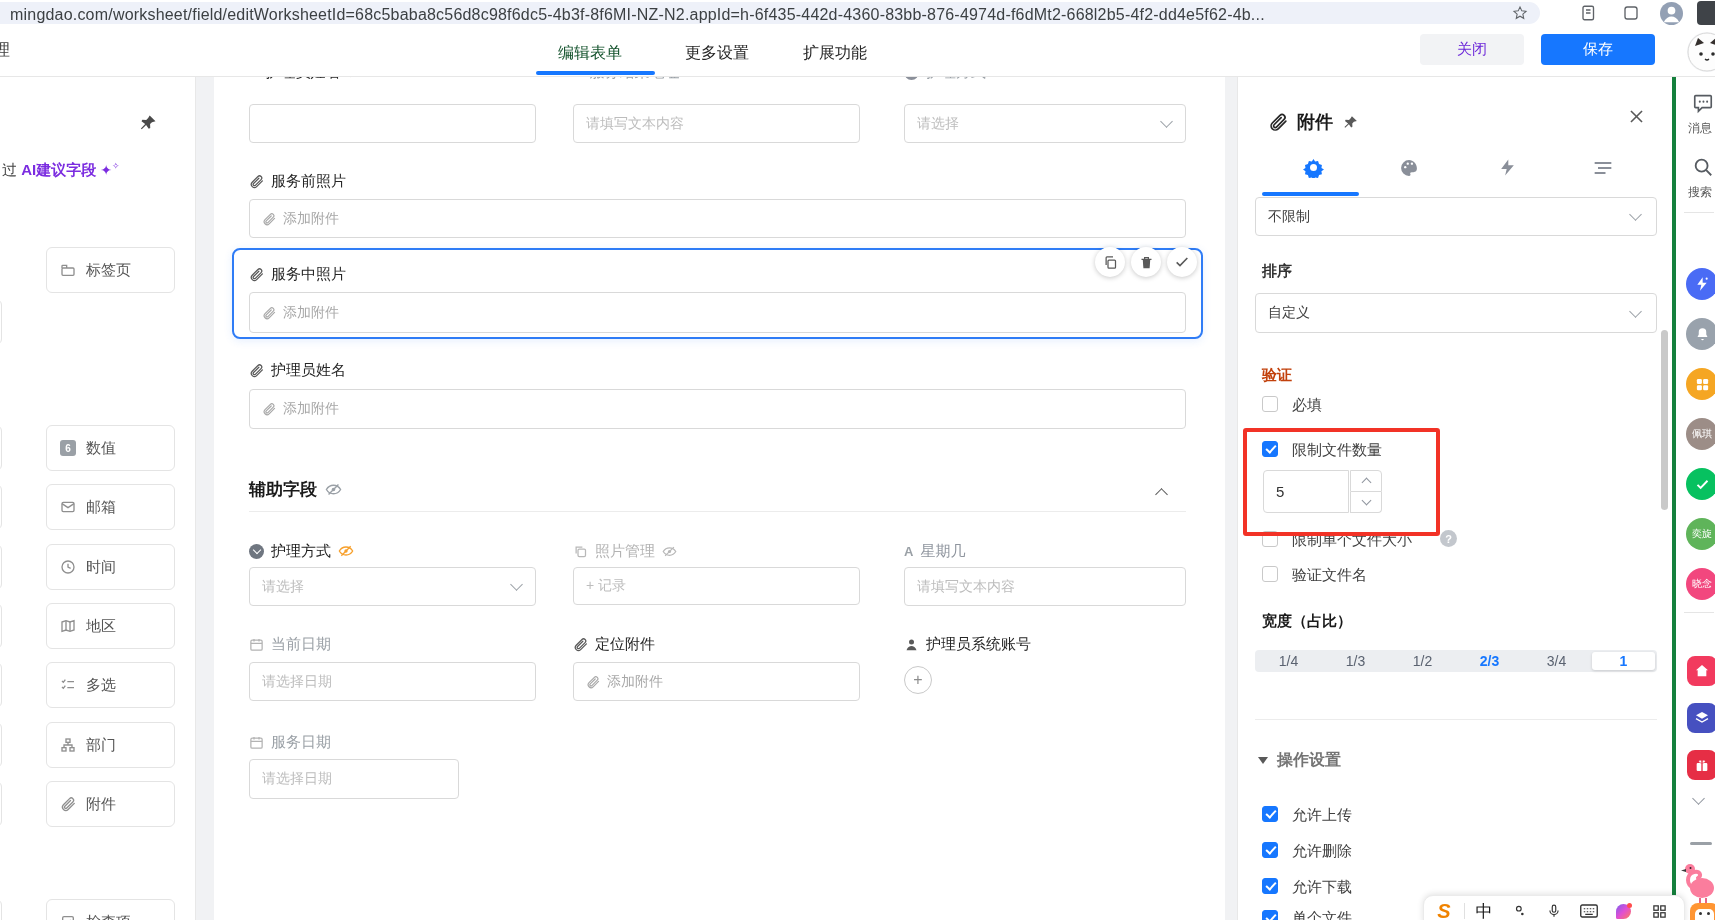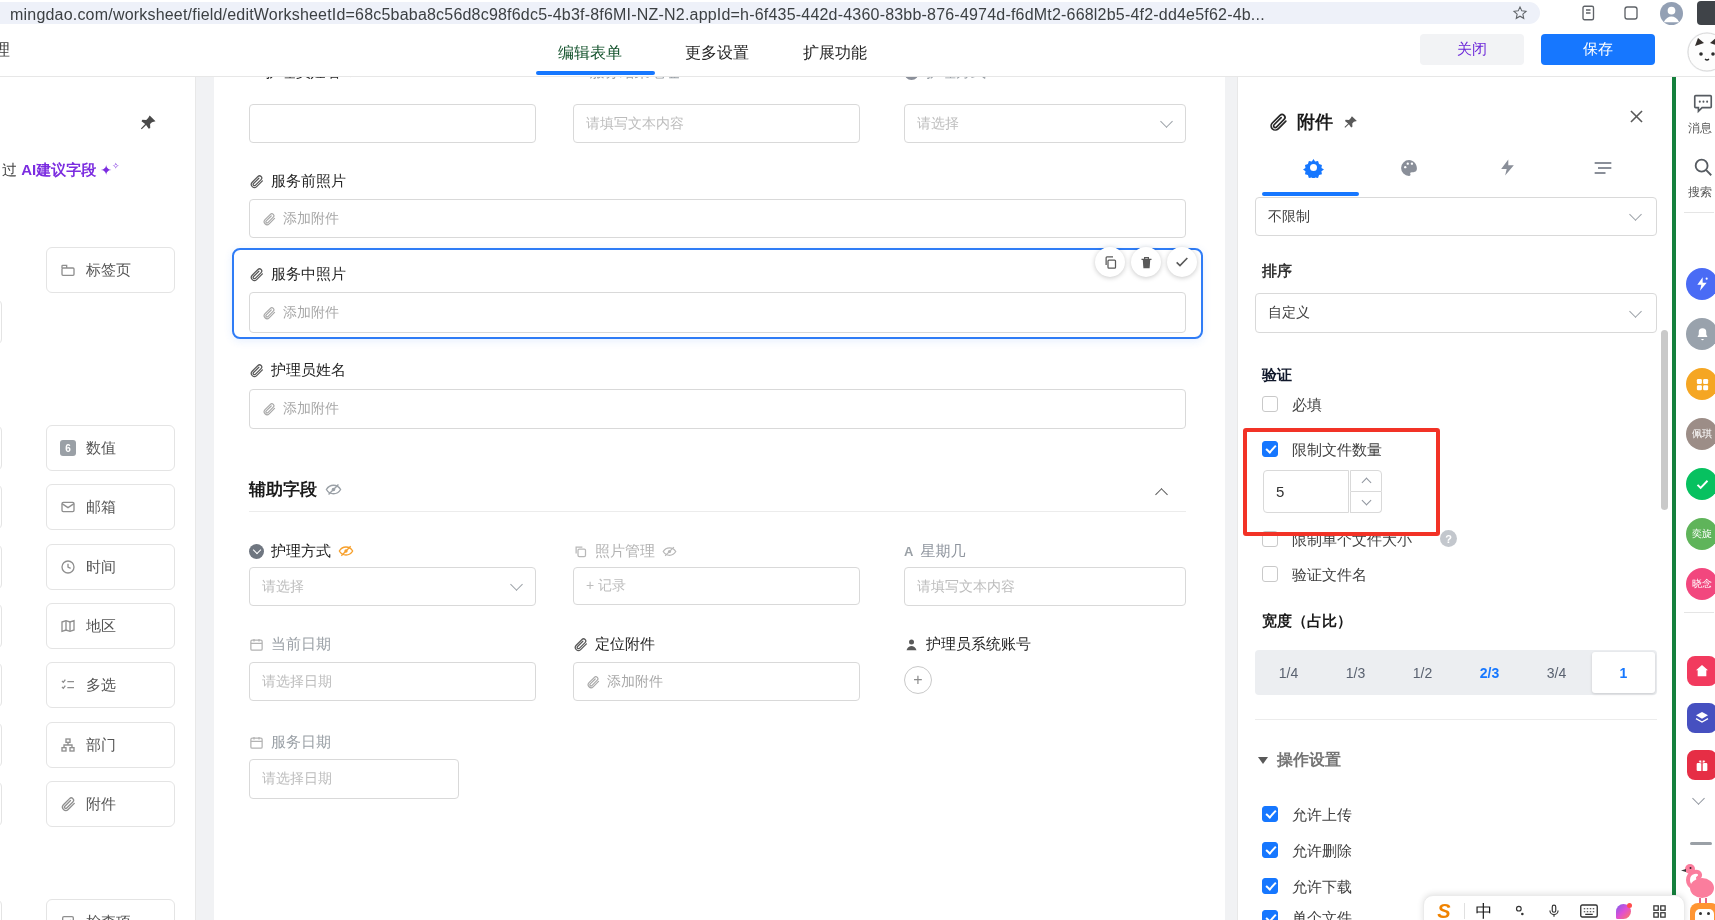--- a/index.html
+++ b/index.html
@@ -38,21 +38,21 @@
   .sectitle{font-size:17px;font-weight:bold;color:#1a1a1a;}
   .divline{position:absolute;height:1px;background:#ececec;}
   .pluscircle{position:absolute;width:28px;height:28px;border-radius:50%;border:1px solid #c9c9c9;display:flex;align-items:center;justify-content:center;font-size:16px;color:#8c8c8c;background:#fff;box-sizing:border-box;cursor:pointer;}
   
   .panel{position:absolute;left:1237px;top:76px;width:435px;height:844px;background:#fff;border-left:1px solid #e8e8e8;}
   .ptext{position:absolute;font-size:15px;color:#404040;white-space:nowrap;}
   .cb{position:absolute;width:16px;height:16px;border:1px solid #c9c9c9;border-radius:3px;background:#fff;box-sizing:border-box;cursor:pointer;}
   .cb.on{background:#1677ff;border-color:#1677ff;}
   .cb.on::after{content:"";position:absolute;left:4.5px;top:1px;width:4px;height:8px;border-right:2px solid #fff;border-bottom:2px solid #fff;transform:rotate(42deg);}
   .redbox{position:absolute;left:1243px;top:428px;width:189px;height:100px;border:4px solid #f23226;border-radius:3px;z-index:15;pointer-events:none;}
-  .seg{position:absolute;left:1255px;top:650px;width:402px;height:45px;background:#eceef1;border-radius:4px;display:flex;}
+  .seg{position:absolute;left:1255px;top:650px;width:402px;height:22px;background:#eceef1;border-radius:4px;display:flex;}
   .segcell{flex:1;display:flex;align-items:center;justify-content:center;font-size:14px;color:#5a6270;cursor:pointer;position:relative;}
   .segsel{position:absolute;left:2px;top:2px;right:2px;bottom:2px;background:#fff;border-radius:3px;box-shadow:0 1px 3px rgba(0,0,0,.15);}
   .helpc{position:absolute;width:17px;height:17px;border-radius:50%;background:#c3c7cd;color:#fff;font-size:11px;font-weight:bold;display:flex;align-items:center;justify-content:center;}
   .scrollthumb{position:absolute;left:1661px;top:330px;width:7px;height:180px;background:#c9c9c9;border-radius:4px;z-index:18;cursor:pointer;}
   
   .dock{position:absolute;left:1672px;top:76px;width:43px;height:844px;background:#fff;border-left:4px solid #15803d;z-index:20;text-align:right;}
   .dockc{position:absolute;left:10px;width:32px;height:32px;border-radius:50%;display:flex;align-items:center;justify-content:center;color:#fff;font-size:10px;cursor:pointer;}
   .docksq{position:absolute;left:11px;width:30px;height:30px;border-radius:8px;display:flex;align-items:center;justify-content:center;cursor:pointer;}
   .docklabel{position:absolute;left:12px;font-size:12px;color:#595959;white-space:nowrap;}
   .dockdiv{position:absolute;left:8px;width:30px;height:1px;background:#e5e5e5;}
@@ -415,21 +415,21 @@
     <span style="color:#404040">不限制</span>
     <span class="chev" style="position:absolute;right:16px"></span>
   </div>
 
   <div class="ptext" style="left:1262px;top:262px;font-weight:bold;color:#333;z-index:11">排序</div>
   <div class="input" style="left:1255px;top:293px;width:402px;height:40px;z-index:11">
     <span style="color:#404040">自定义</span>
     <span class="chev" style="position:absolute;right:16px"></span>
   </div>
 
-  <div class="ptext" style="left:1262px;top:366px;font-weight:bold;color:#0f172a;z-index:11">验证</div>
+  <div class="ptext" style="left:1262px;top:366px;font-weight:bold;color:#c2410c;z-index:11">验证</div>
 
   <div class="cb" style="left:1262px;top:396px;z-index:11"></div>
   <div class="ptext" style="left:1292px;top:396px;z-index:11">必填</div>
 
   <div class="cb on" style="left:1262px;top:441px;z-index:11"></div>
   <div class="ptext" style="left:1292px;top:441px;z-index:11">限制文件数量</div>
 
   <div class="input" style="left:1263px;top:470px;width:86px;height:43px;z-index:11;border-radius:4px 0 0 4px">
       <span style="color:#333;font-size:15px">5</span>
     </div>

